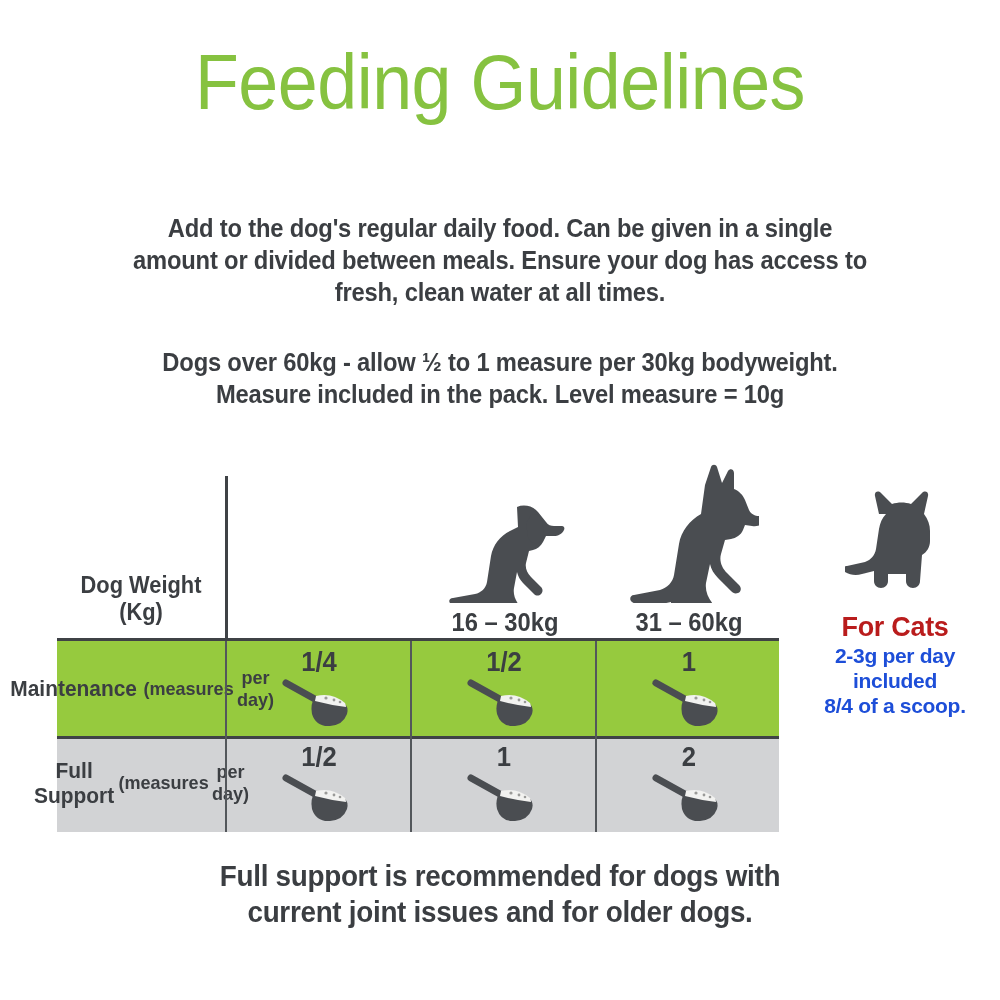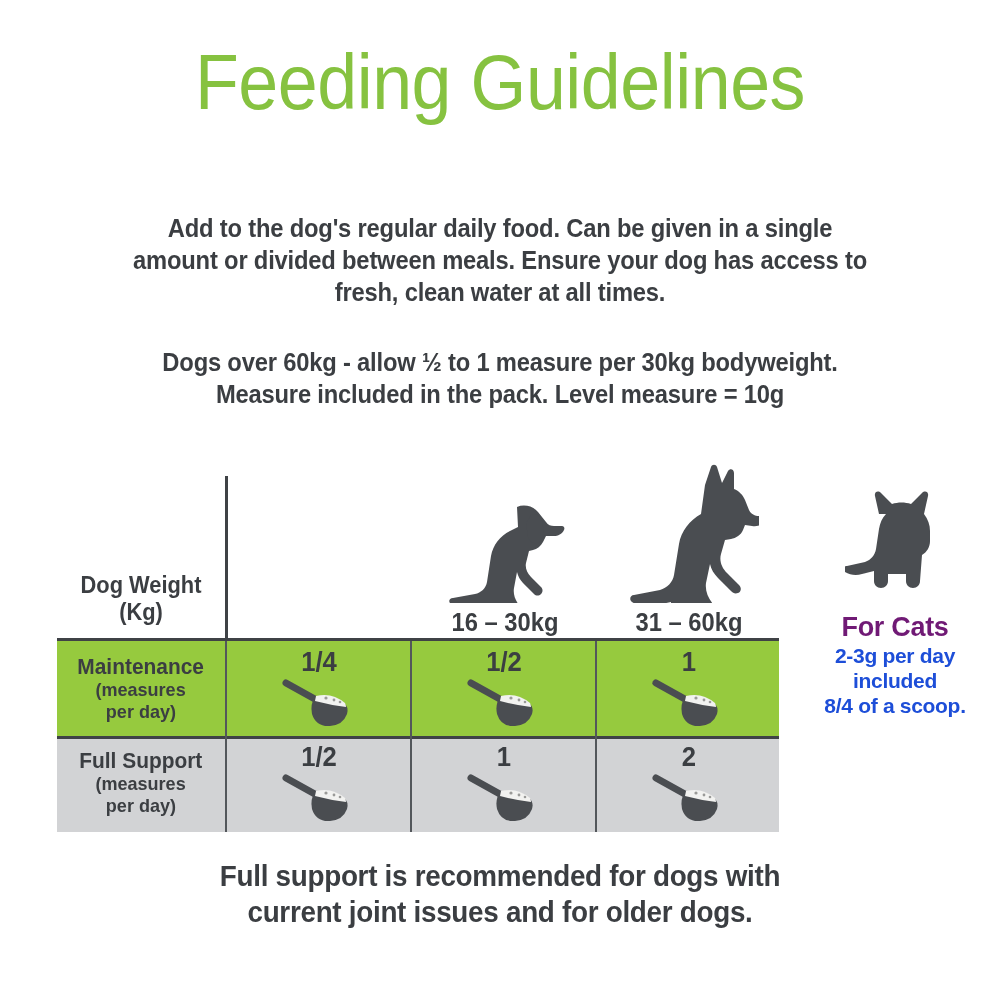--- a/index.html
+++ b/index.html
@@ -123,21 +123,21 @@
     border-top: 3px solid #3f4246;
   }
   .trow.green  { background: transparent; }
   .row-label {
     position: absolute;
     left: 0;
     top: 0;
     width: 168px;
     height: 95px;
     display: flex;
-    flex-direction: column;
+    flex-direction: row;
     align-items: center;
     justify-content: center;
     text-align: center;
   }
   .row-label .rl-main {
     font-size: 22px;
     line-height: 25px;
     font-weight: bold;
     color: #3b3e42;
     transform: scaleX(0.95);
@@ -213,21 +213,21 @@
   .cat-art {
     height: 145px;
     display: flex;
     align-items: flex-end;
     justify-content: center;
   }
   .cats-title {
     margin-top: 12px;
     font-size: 27px;
     font-weight: bold;
-    color: #701a75;
+    color: #b91c1c;
     letter-spacing: -0.3px;
   }
   .cats-line {
     font-size: 21px;
     line-height: 25px;
     font-weight: bold;
     color: #1d4ed8;
     letter-spacing: -0.3px;
   }
 

